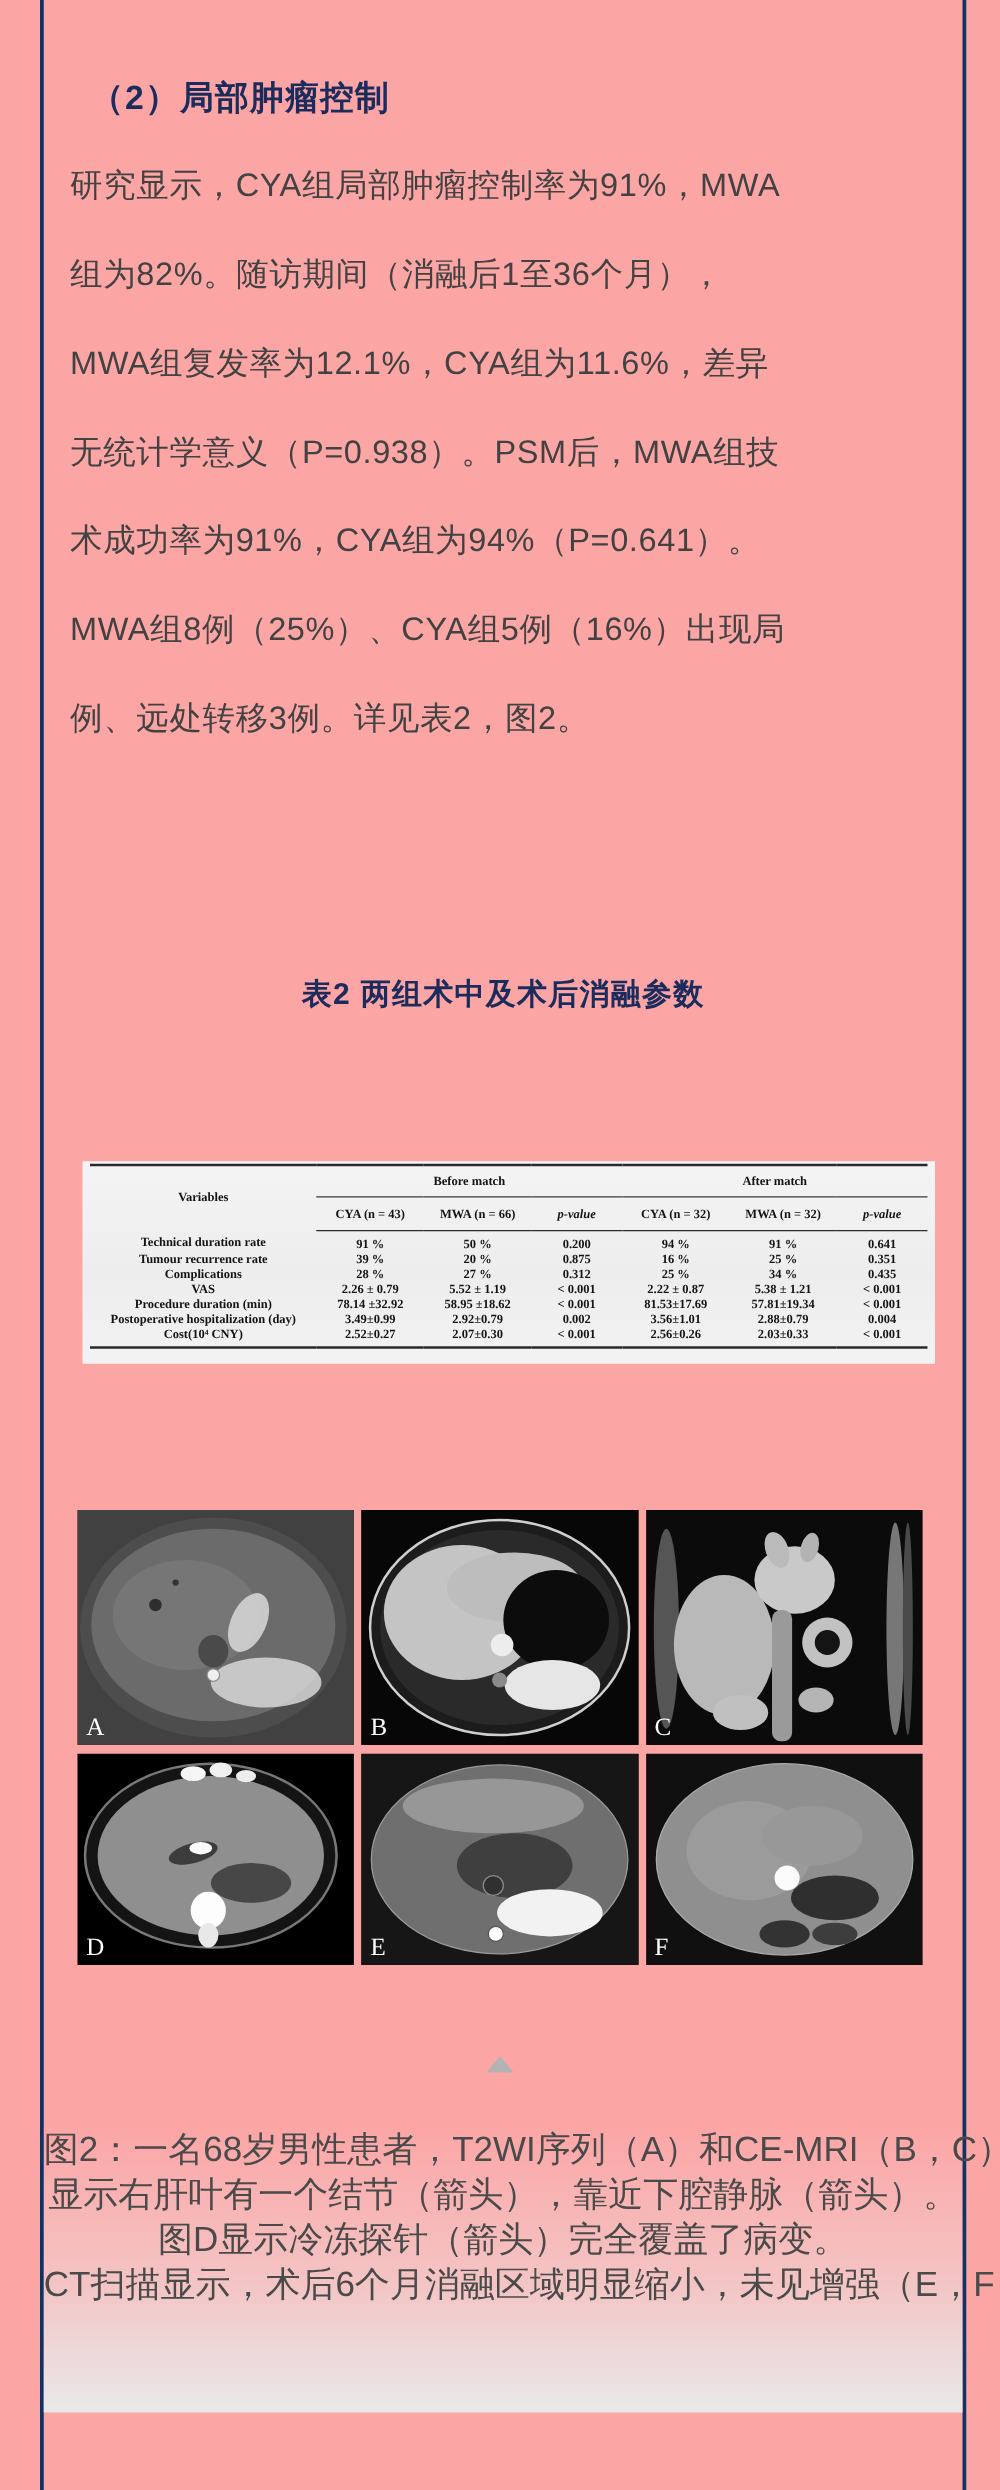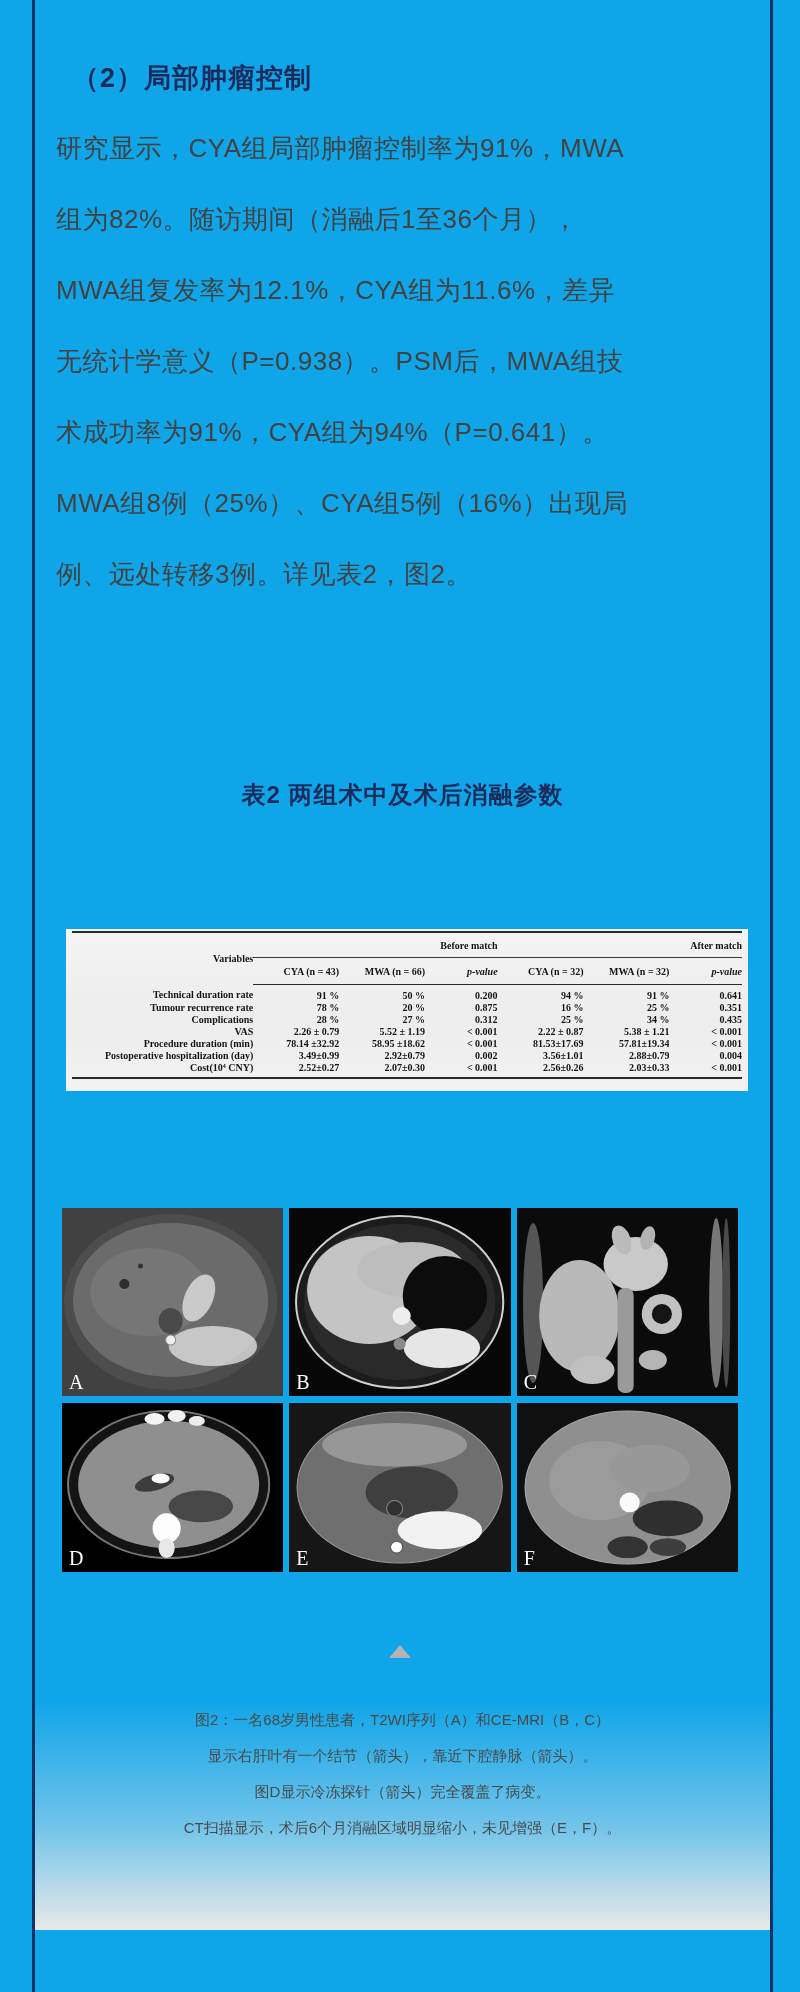--- a/index.html
+++ b/index.html
@@ -1,19 +1,19 @@
 <!DOCTYPE html>
 <html><head>
 <meta charset="utf-8">
 <style>
   html,body{margin:0;padding:0;background:#ffffff;}
   #page{
     position:relative;
     width:800px;height:1992px;
-    background:#0ea5e9;
+    background:#fca5a5;
     font-family:"Liberation Sans","DejaVu Sans",sans-serif;
     overflow:hidden;
   }
   .side-border{
     position:absolute;top:0;bottom:0;width:3px;background:#123264;
   }
   .side-border.left{left:32px;}
   .side-border.right{left:770px;}
 
   
@@ -45,21 +45,21 @@
     box-sizing:border-box;
     padding:2px 6px 0 6px;
   }
   table.params{
     width:100%;border-collapse:collapse;
     font-family:"Liberation Serif","DejaVu Serif",serif;
     font-size:10px;color:#141414;font-weight:600;
     table-layout:fixed;
   }
   table.params th,table.params td{
-    padding:0;text-align:right;vertical-align:middle;
+    padding:0;text-align:center;vertical-align:middle;
     overflow:hidden;white-space:nowrap;
   }
   table.params col.c-var{width:27%;}
   table.params col.c-v{width:12.8%;}
   table.params col.c-p{width:10.8%;}
   tr.group-row th{border-top:2px solid #2a2a2a;height:24px;}
   tr.group-row th.grouped{border-bottom:1.2px solid #3a3a3a;}
   tr.sub-row th{height:26px;border-bottom:1.6px solid #2a2a2a;font-weight:600;}
   tr.sub-row th.pval, td.pval{font-style:italic;}
   tr.data-row td{height:12px;}
@@ -92,21 +92,21 @@
     position:absolute;left:389px;top:1645px;
     width:0;height:0;cursor:pointer;
     border-left:11px solid transparent;
     border-right:11px solid transparent;
     border-bottom:13px solid #b3b3b3;
   }
 
   
   .figure-caption{
     position:absolute;left:35px;top:1702px;width:735px;
-    text-align:center;font-size:15px;color:#4a4a4a;line-height:36px;
+    text-align:center;font-size:28px;color:#4a4a4a;line-height:36px;
   }
   .figure-caption .cline{white-space:nowrap;}
 </style>
 </head>
 <body>
 
 <div id="page">
 
   <div class="side-border left"></div>
   <div class="side-border right"></div>
@@ -156,21 +156,21 @@
           <td>Technical duration rate</td>
           <td>91 %</td>
           <td>50 %</td>
           <td>0.200</td>
           <td>94 %</td>
           <td>91 %</td>
           <td>0.641</td>
         </tr>
         <tr class="data-row">
           <td>Tumour recurrence rate</td>
-          <td>78 %</td>
+          <td>39 %</td>
           <td>20 %</td>
           <td>0.875</td>
           <td>16 %</td>
           <td>25 %</td>
           <td>0.351</td>
         </tr>
         <tr class="data-row">
           <td>Complications</td>
           <td>28 %</td>
           <td>27 %</td>

